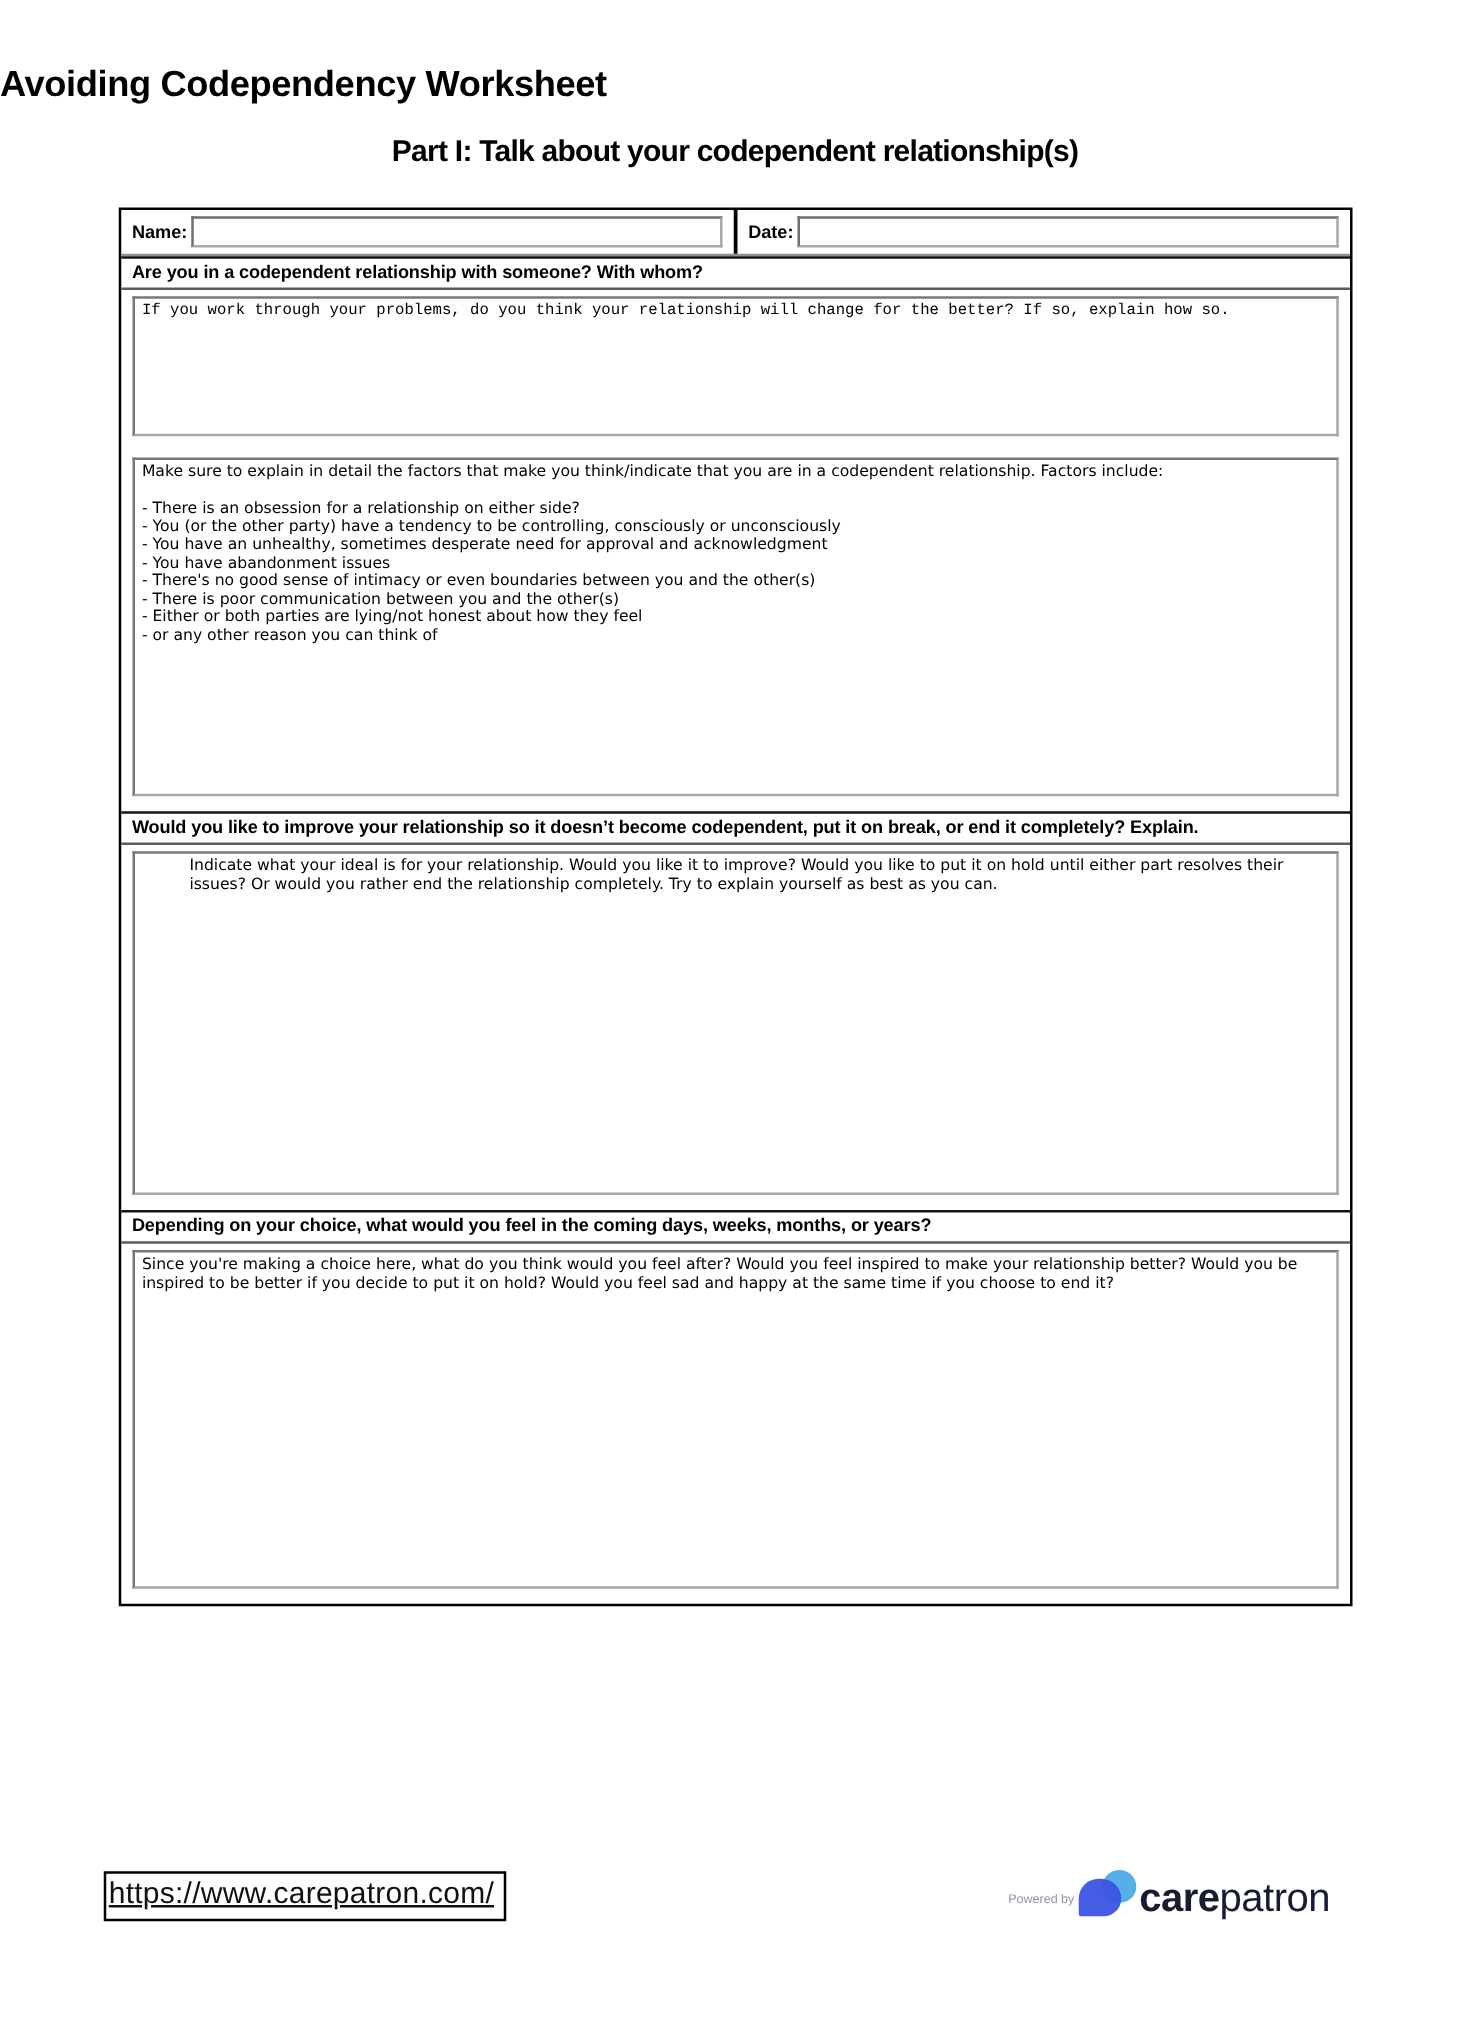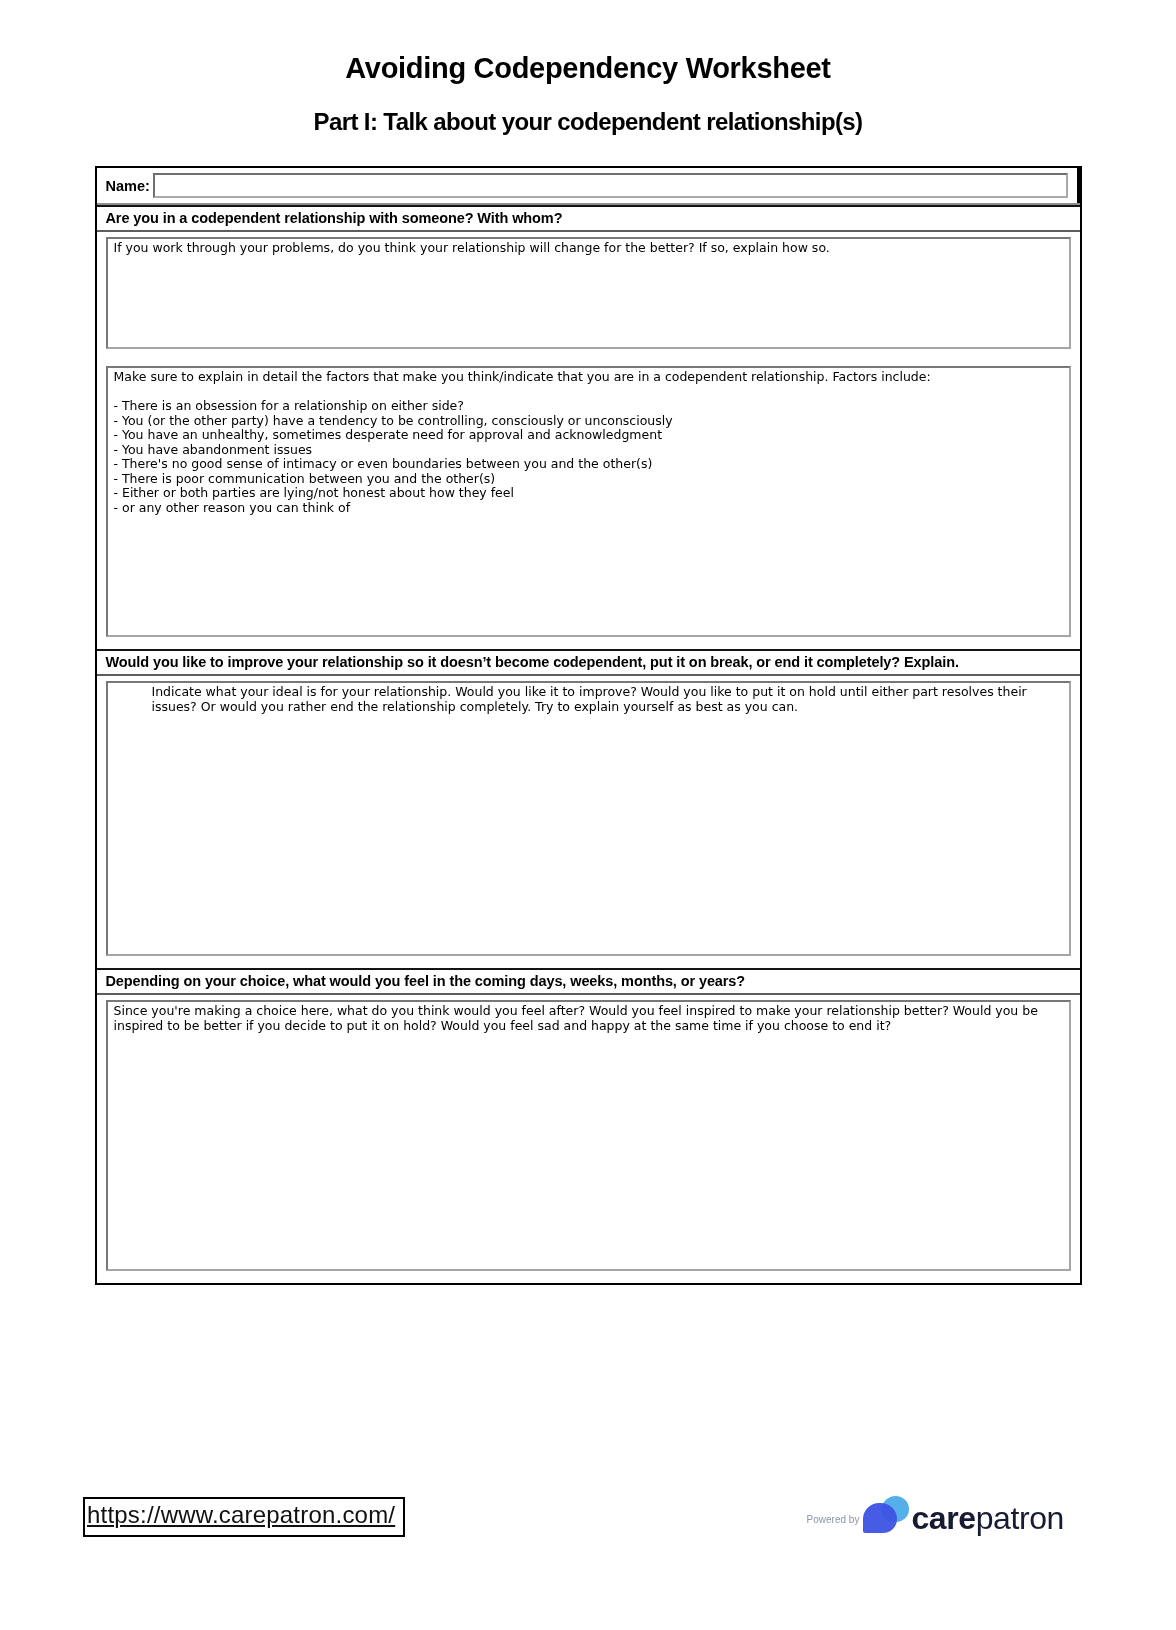--- a/index.html
+++ b/index.html
@@ -1,21 +1,21 @@
 <!DOCTYPE html>
 <html><head>
 <meta charset="utf-8">
 <style>
   html,body { margin:0; padding:0; background:#ffffff; }
   body {
     width:1176px; height:1630px; position:relative;
     font-family:"Liberation Sans", sans-serif; color:#000;
   }
   .page-title {
-    margin:52px 0 0; text-align:center;
+    margin:52px 0 0; text-align:left;
     font-size:29px; font-weight:bold; letter-spacing:-0.3px;
   }
   .page-subtitle {
     margin:23px 0 0; text-align:center;
     font-size:24px; font-weight:bold; letter-spacing:-0.6px;
   }
   .form {
     width:987px; margin:30px auto 0; box-sizing:border-box;
     border:2px solid #000; background:#fff;
   }
@@ -32,21 +32,21 @@
     border-top:2px solid #141414; border-bottom:2px solid #5d5d5d;
     padding:3px 9px 4px; font-weight:bold; font-size:14.5px; letter-spacing:-0.1px;
   }
   .q-body { padding:5px 9px 12px; }
   .answer {
     border:2px solid; border-color:#787878 #a6a6a6 #a6a6a6 #787878;
     padding:2px 6px 4px; box-sizing:border-box; background:#fff;
     font-family:"DejaVu Sans", sans-serif; font-size:12.5px; line-height:1.16;
     white-space:pre-wrap;
   }
-  .answer.a1 { min-height:112px; }
+  .answer.a1 { min-height:112px;font-family:Liberation Mono, monospace; }
   .answer.a2 { min-height:271px; }
   .answer.a3 { min-height:275px;padding-left:44px; }
   .answer.a4 { min-height:271px; }
 
   .footer {
     position:absolute; left:0; right:0; top:1487px;
     display:flex; justify-content:space-between; align-items:flex-end;
     padding:0 112px 0 83px;
   }
   .site-link {
@@ -74,20 +74,24 @@
 <body>
 
 <h1 class="page-title">Avoiding Codependency Worksheet</h1>
 <h2 class="page-subtitle">Part I: Talk about your codependent relationship(s)</h2>
 
 <div class="form">
 
   <div class="nd-row">
     <div class="nd-cell name-cell">
       <span class="nd-label">Name:</span>
+      <input class="nd-input" type="text" value="" style="">
+    </div>
+    <div class="nd-cell">
+      <span class="nd-label">Date:</span>
       <input class="nd-input" type="text" value="" style="">
     </div>
   </div>
 
   <div>
     <div class="q-header">Are you in a codependent relationship with someone? With whom?</div>
     <div class="q-body">
       <div class="answer a1">If you work through your problems, do you think your relationship will change for the better? If so, explain how so.</div>
     </div>
   </div>

